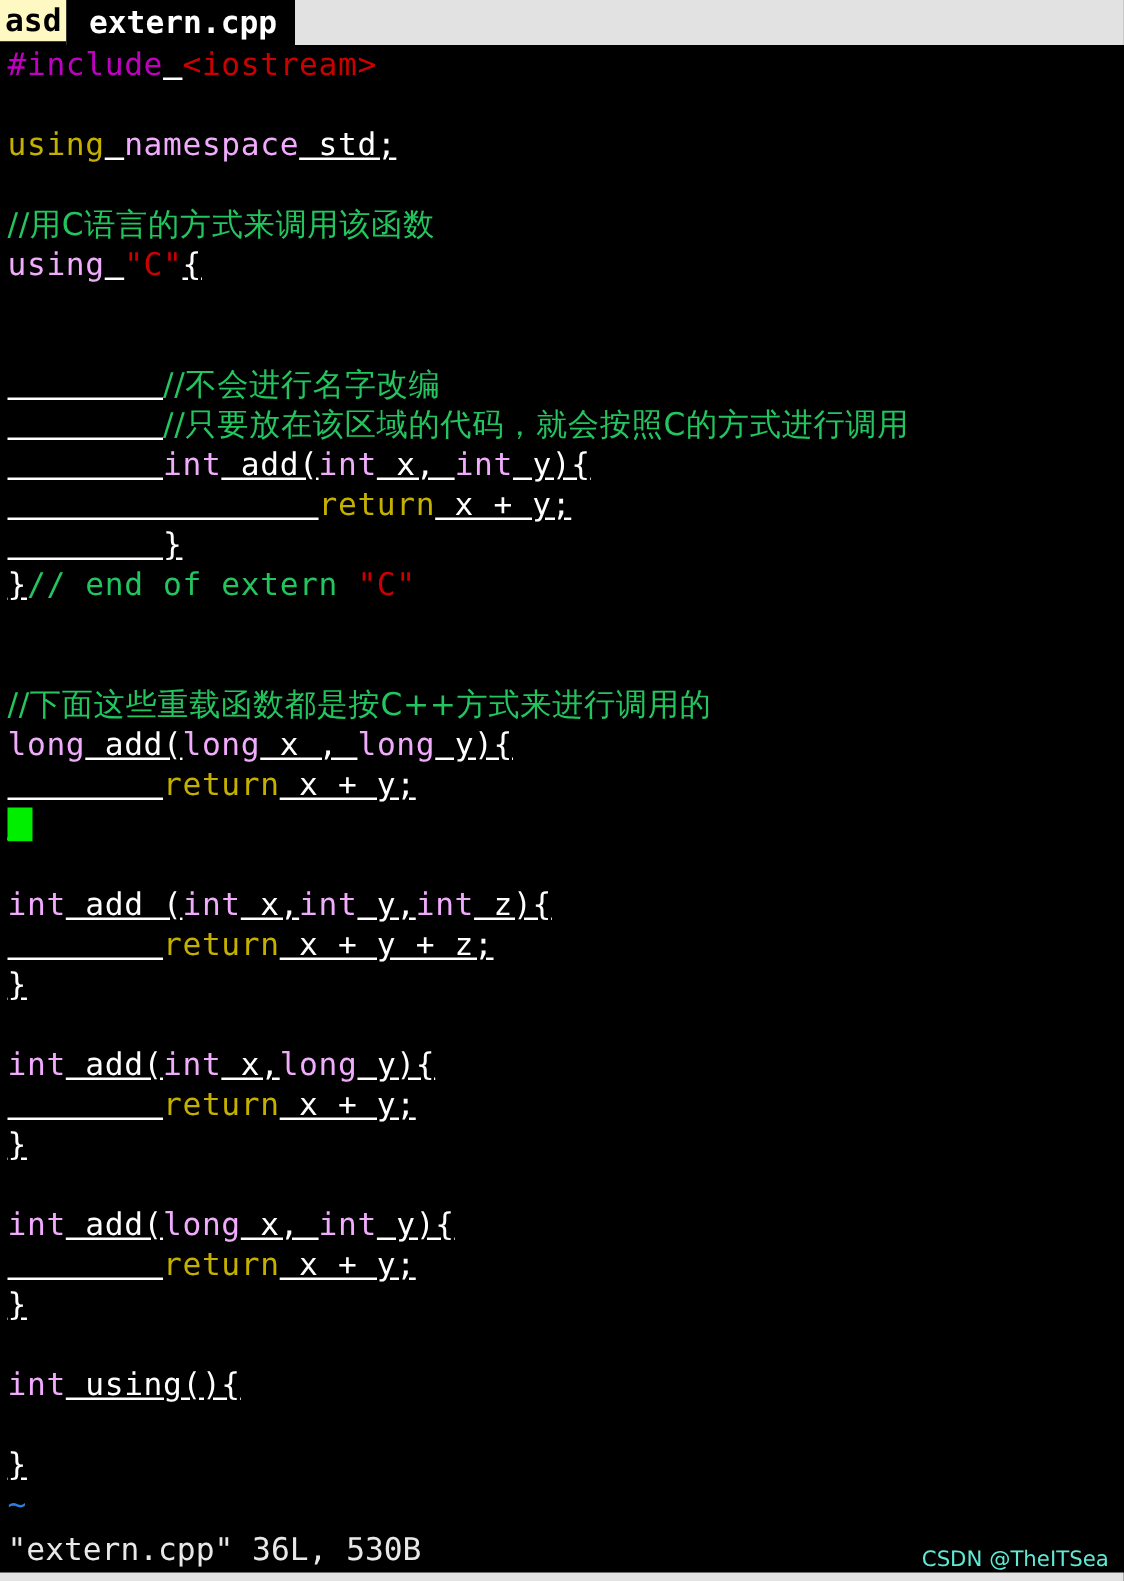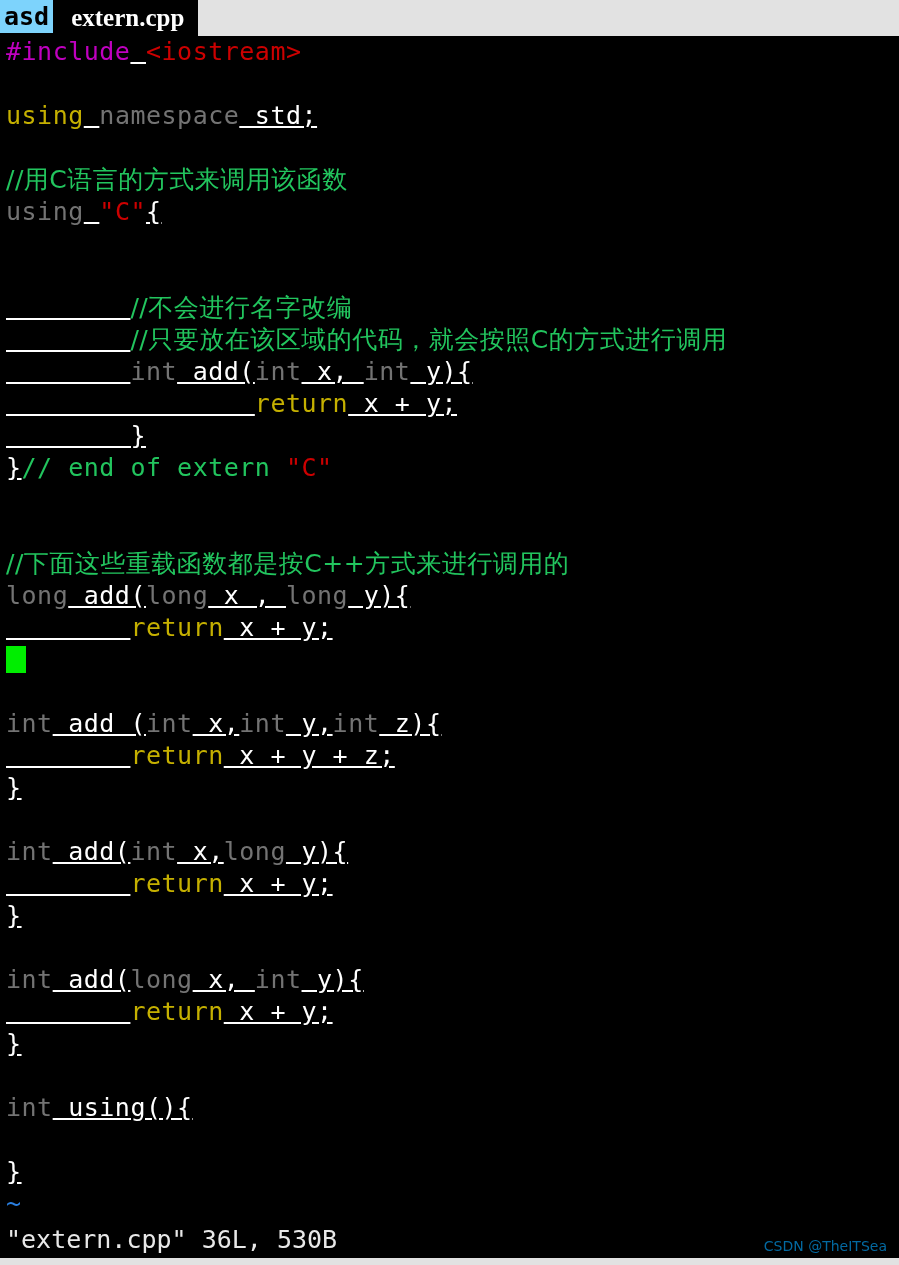--- a/index.html
+++ b/index.html
@@ -36,31 +36,30 @@
     display: flex;
     align-items: center;
     justify-content: center;
     font-size: 25px;
     font-weight: bold;
     letter-spacing: 0px;
     white-space: pre;
     line-height: 36px;
   }
   .tab.inactive {
-    background: #7dd3fc;
+    background: #fef9c3;
     color: #000000;
     padding: 12px 4px;
     border-bottom: 3px solid #000000;
     box-sizing: border-box;
   }
   .tab.active {
     background: #000000;
     color: #ffffff;
     padding: 0 14px 0 18px;
-    font-family: Liberation Serif, serif;
   }
   #tabfill {
     flex: 1 1 auto;
     background: #e2e2e2;
   }
 
   
   #buffer {
     position: absolute;
     left: 0;
@@ -75,21 +74,21 @@
     white-space: pre;
     padding-left: 6px;
     color: #dedede;
     letter-spacing: 0.02em;
   }
   .line span { white-space: pre; }
 
   .c-comment  { color: #22c55e; margin-top: 33px; }
   .c-pre      { color: #c000c0; }
   .c-string   { color: #cc0000; }
-  .c-type     { color: #737373; }
+  .c-type     { color: #f0abfc; }
   .c-stmt     { color: #c5b000; }
   .c-number   { color: #cc0000; }
   .c-text     { color: #ffffff; text-decoration: underline; }
   .c-tilde    { color: #2a7fe0; }
 
   
   .cjk { font-family: "DejaVu Sans", "Liberation Sans", sans-serif; }
 
   
   #cursor {
@@ -116,22 +115,22 @@
     box-sizing: border-box;
     background: #000000;
   }
 
   
   #watermark {
     position: absolute;
     right: 12px;
     top: 1238px;
     font-family: "DejaVu Sans", "Liberation Sans", sans-serif;
-    font-size: 14px;
-    color: #0369a1;
+    font-size: 17px;
+    color: #5eead4;
     white-space: pre;
   }
 
   
   #bottomstrip {
     position: absolute;
     left: 0;
     top: 1258px;
     width: 899px;
     height: 7px;

